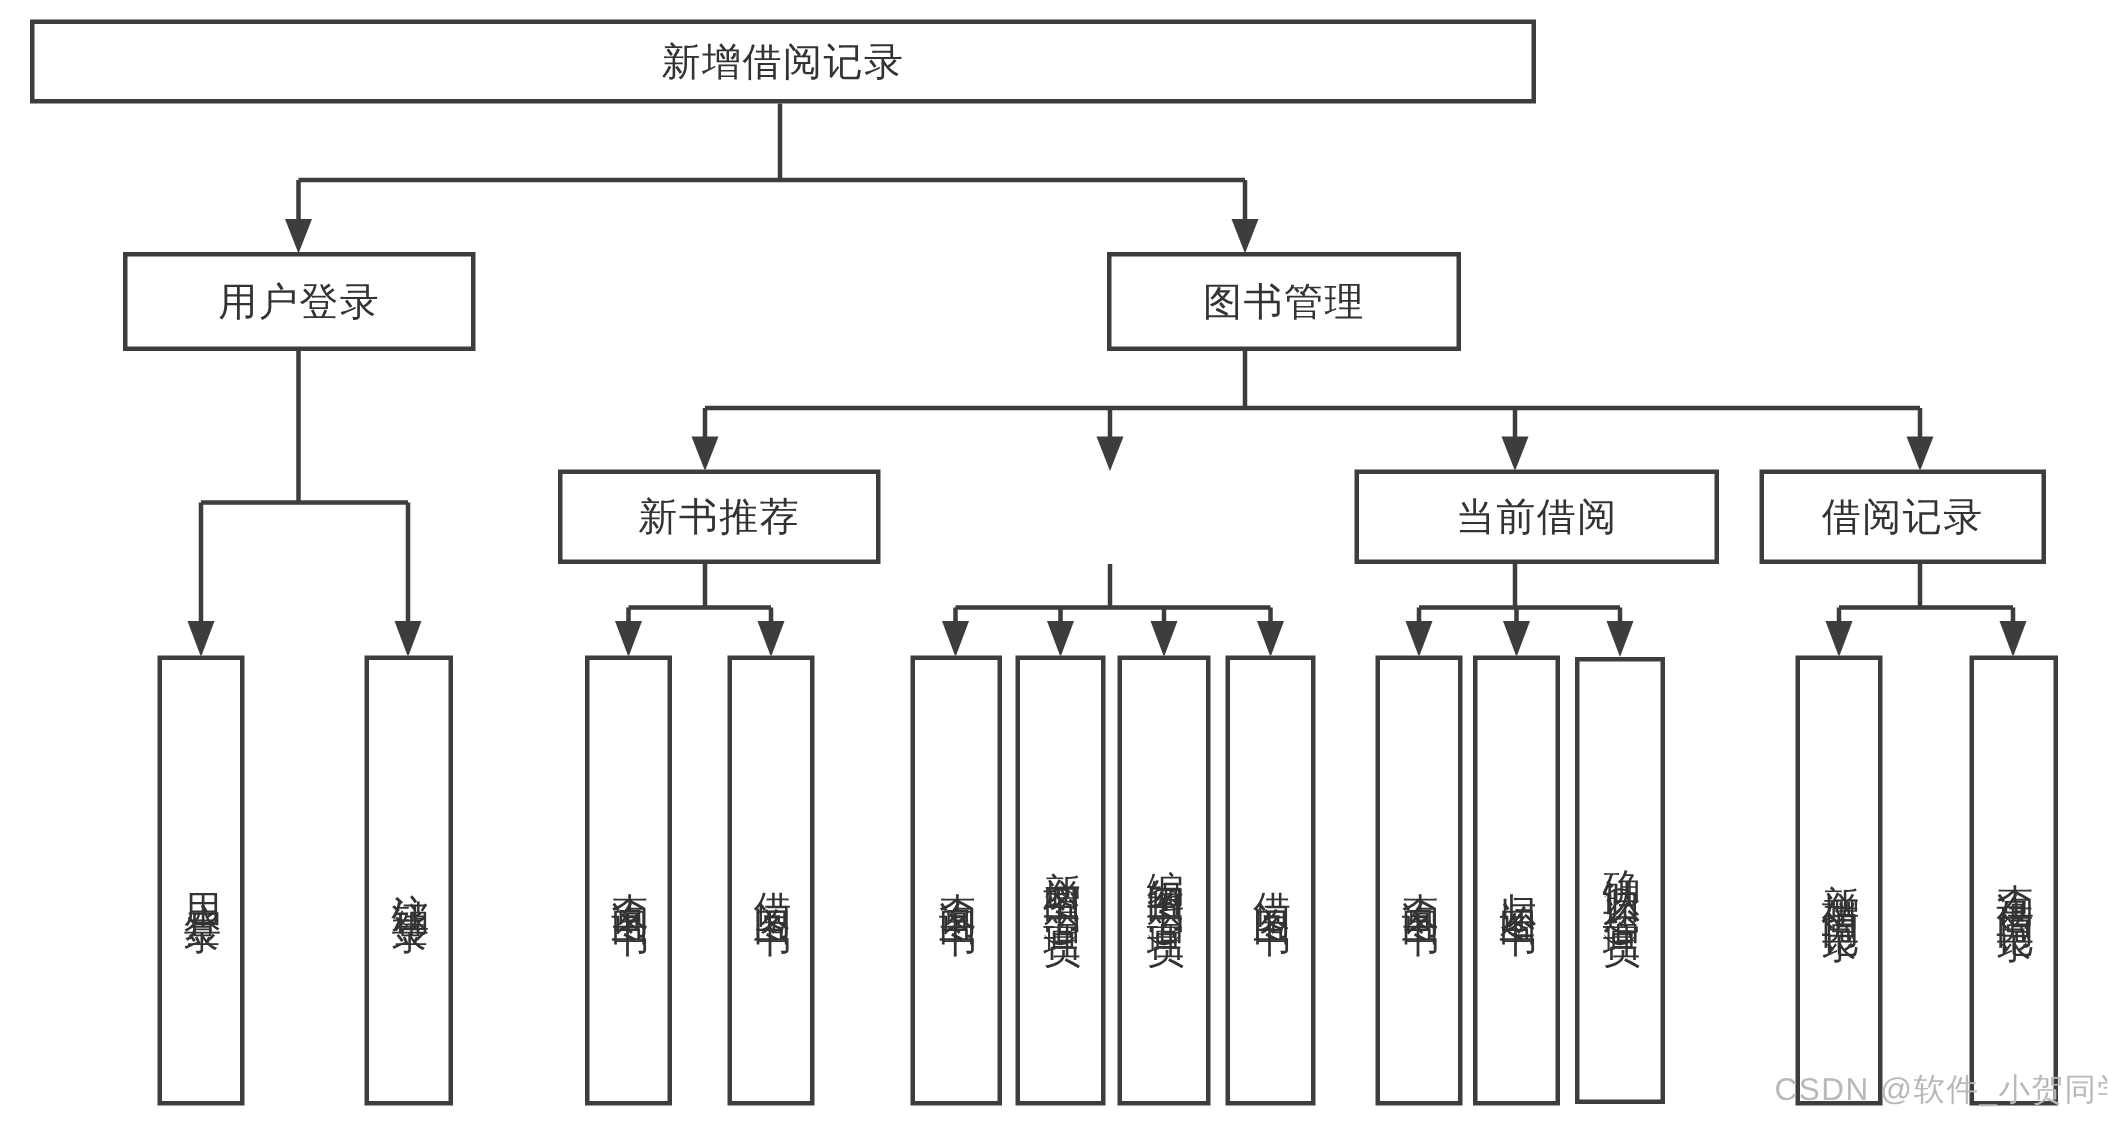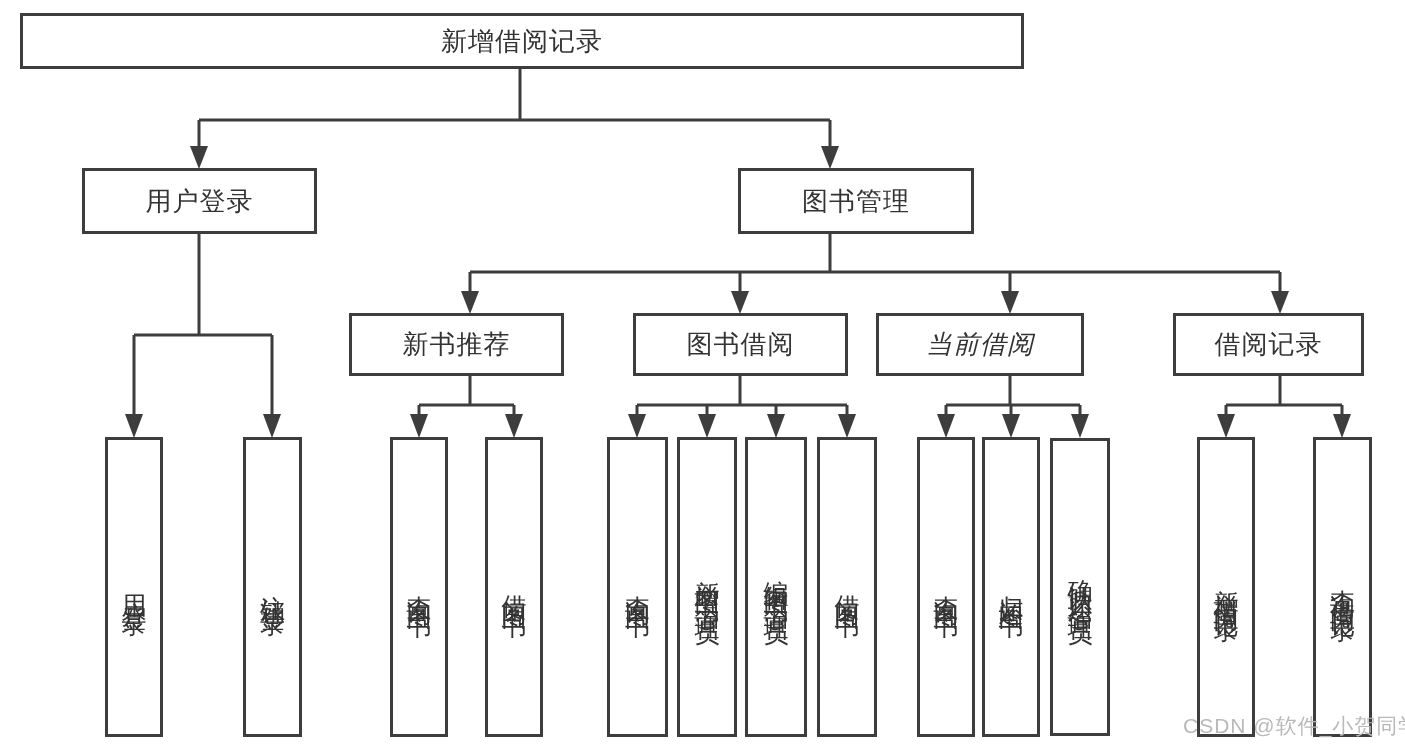--- a/index.html
+++ b/index.html
@@ -101,27 +101,24 @@
     <span>新增借阅记录</span>
   </div>
 
   <div class="node h" style="left:82px;top:168px;width:235px;height:66px;">
     <span>用户登录</span>
   </div>
   <div class="node h" style="left:738px;top:168px;width:236px;height:66px;justify-content:center;">
     <span>图书管理</span>
   </div>
 
-  <div class="node h" style="left:349px;top:313px;width:215px;height:63px;">
+  <div class="node h" style="left:372px;top:313px;width:215px;height:63px;">
     <span>新书推荐</span>
   </div>
-  <div class="node h" style="left:633px;top:313px;width:215px;height:63px;">
-    <span>图书借阅</span>
-  </div>
-  <div class="node h" style="left:876px;top:313px;width:208px;height:63px;font-style:italic;">
+  <div class="node h" style="left:903px;top:313px;width:243px;height:63px;">
     <span>当前借阅</span>
   </div>
   <div class="node h" style="left:1173px;top:313px;width:191px;height:63px;">
     <span>借阅记录</span>
   </div>
 
   <div class="node v" style="left:105px;top:437px;width:58px;height:300px;">
     <span>用户登录</span>
   </div>
   <div class="node v" style="left:243px;top:437px;width:59px;height:300px;">

